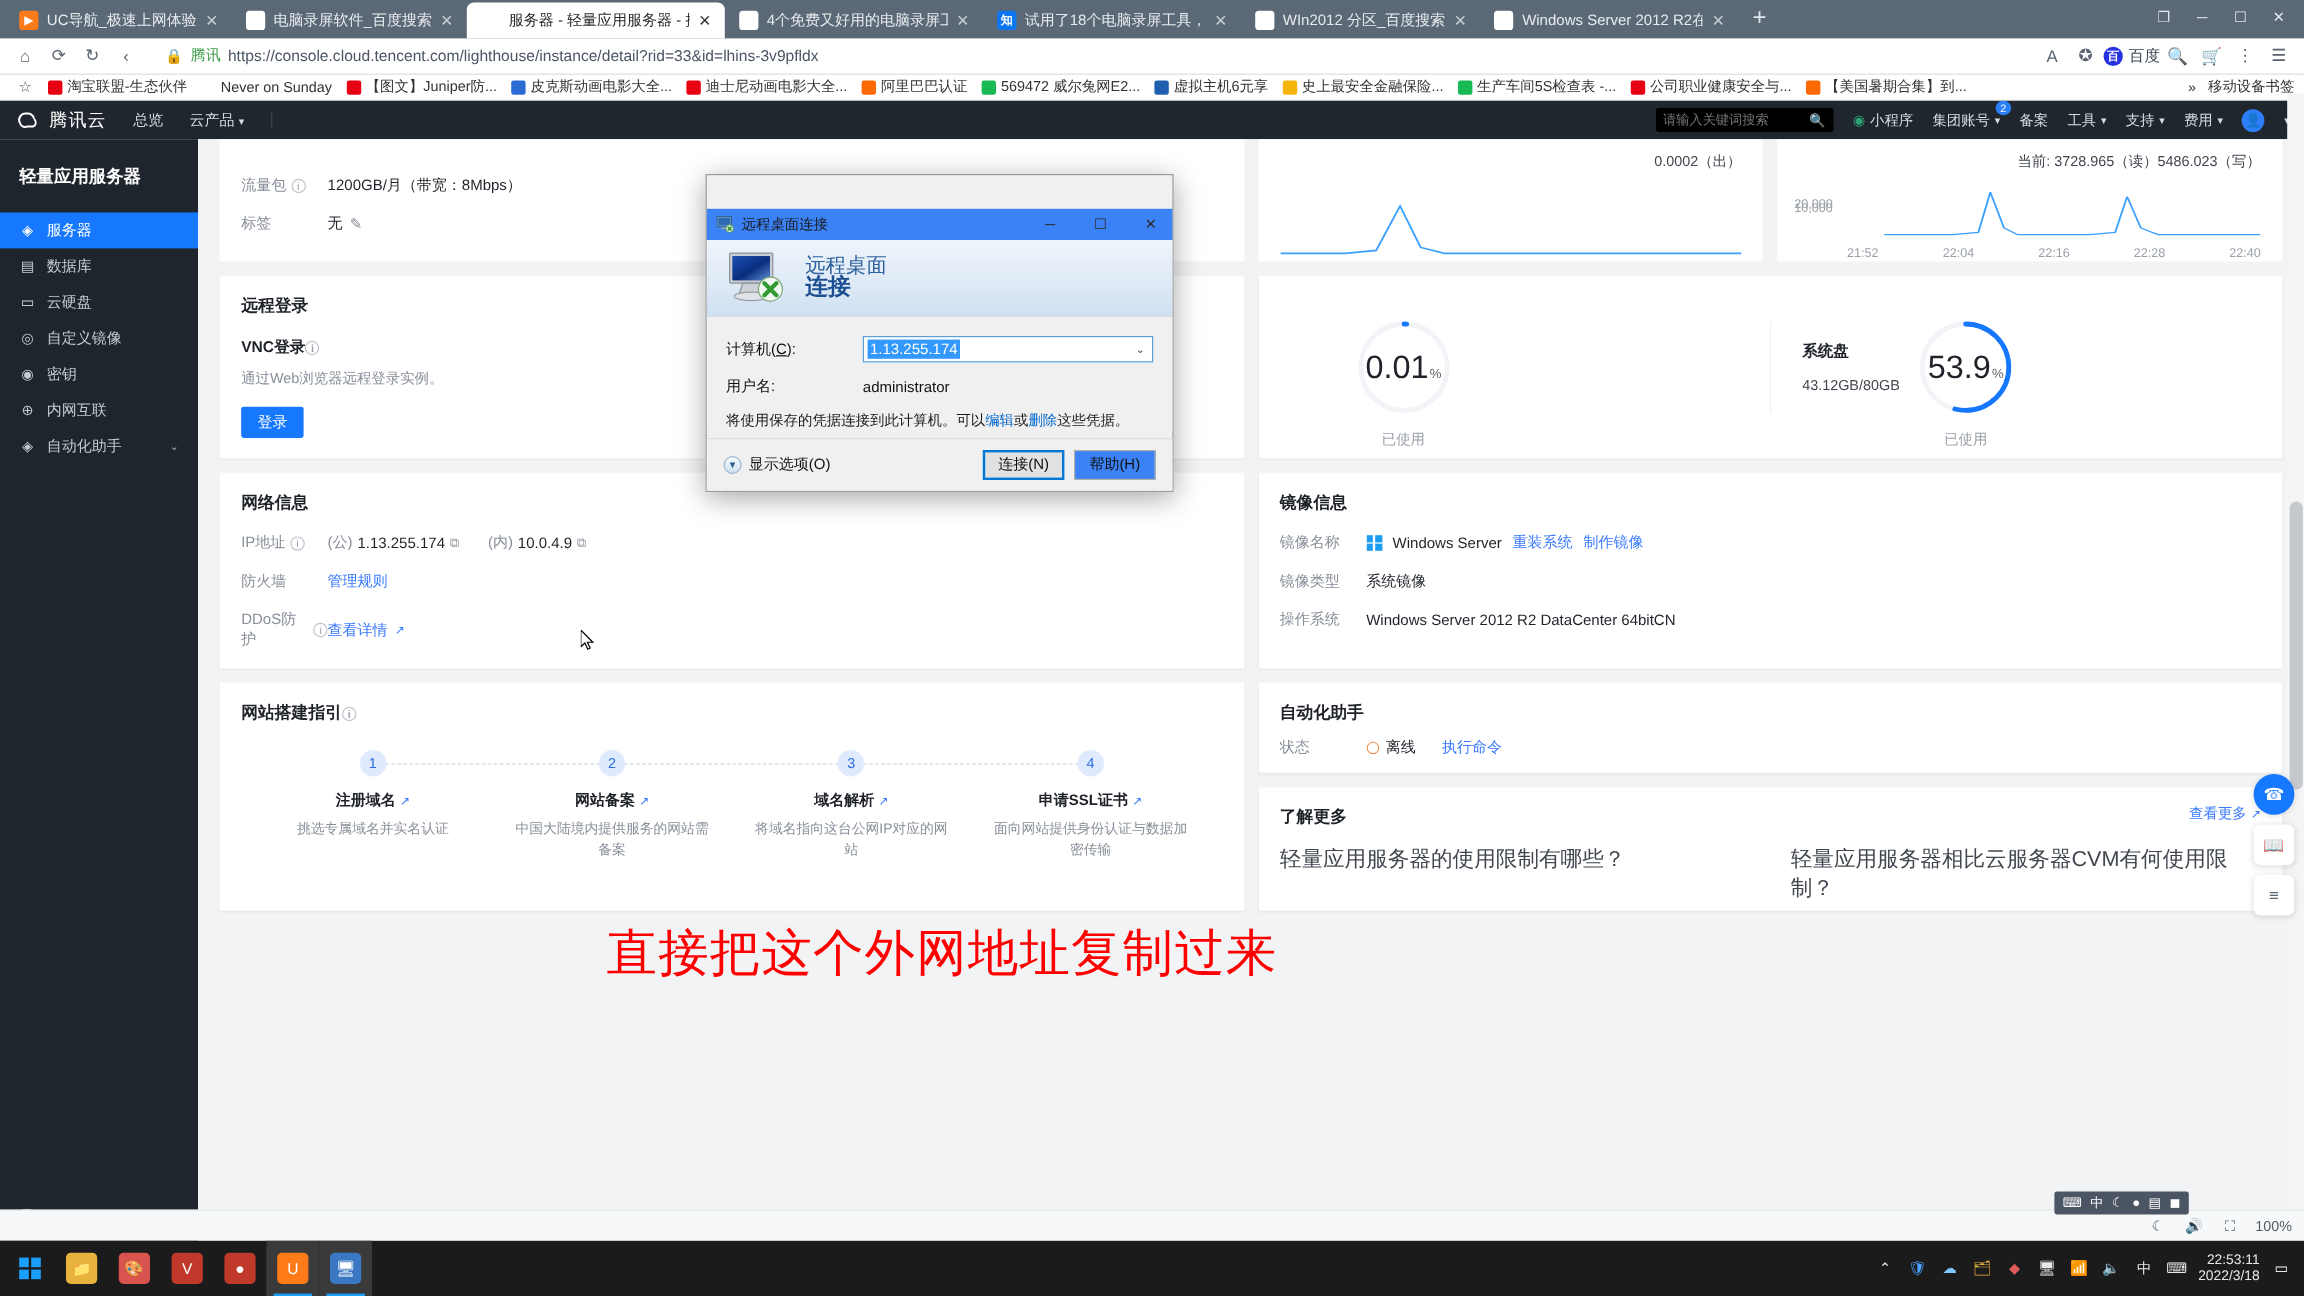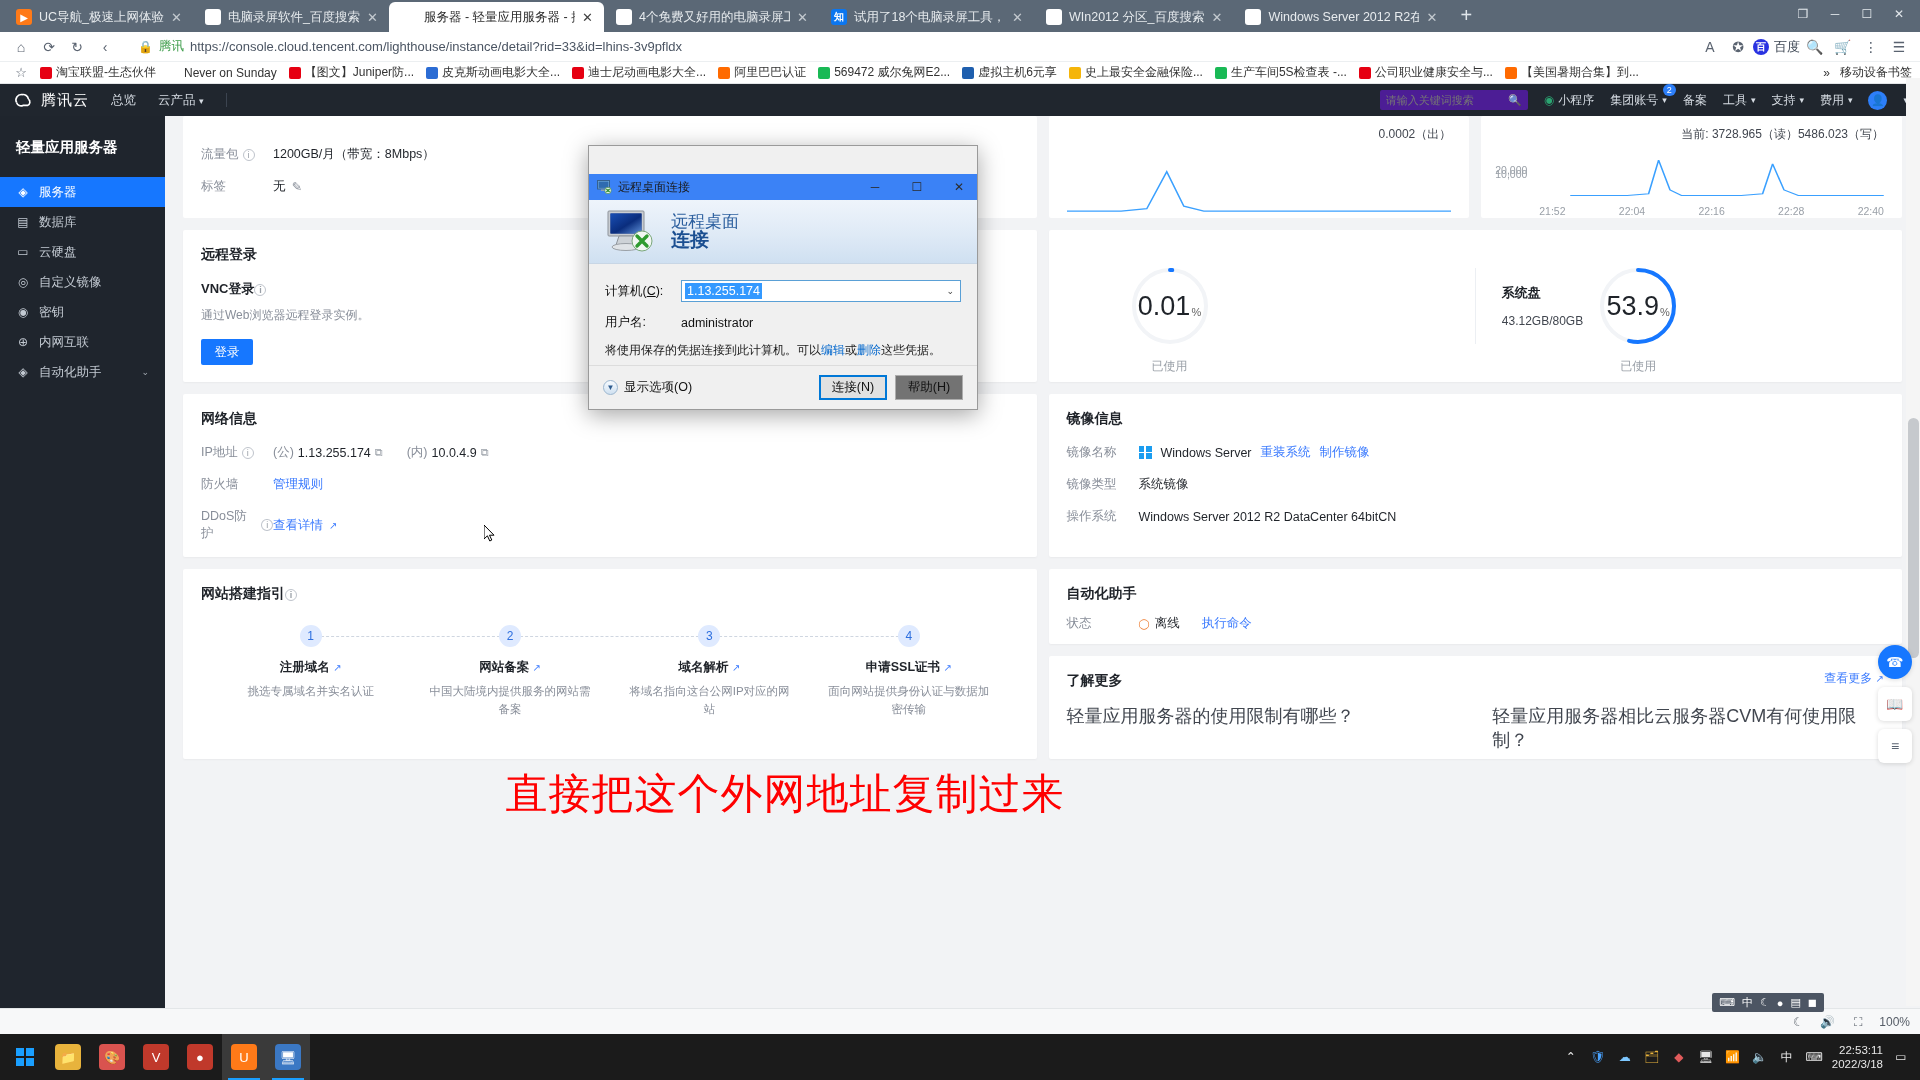--- a/index.html
+++ b/index.html
@@ -104,21 +104,21 @@
     height: 32px; background: #20262e; display: flex; align-items: center;
     color: #d6dce3; font-size: 12.5px; padding: 0 12px; gap: 0;
   }
   .tc-logo { display: flex; align-items: center; gap: 7px; padding-right: 22px; }
   .tc-logo-text { font-size: 15px; color: #fff; letter-spacing: 1px; }
   .tc-nav { display: flex; align-items: center; gap: 22px; }
   .tc-nav-item { color: #d6dce3; font-size: 12.5px; }
   .tc-sep { width: 1px; height: 14px; background: #3c4450; margin-left: 22px; }
   .tc-right { margin-left: auto; display: flex; align-items: center; gap: 16px; }
   .tc-search {
-    width: 148px; height: 20px; background: #4c1d95; border-radius: 2px;
+    width: 148px; height: 20px; background: #000000; border-radius: 2px;
     display: flex; align-items: center; padding: 0 6px; gap: 5px;
   }
   .tc-search input {
     background: transparent; border: none; outline: none;
     color: #9aa3ad; font-size: 11px; width: 100%;
     font-family: inherit;
   }
   .tc-chip { display: flex; align-items: center; gap: 4px; font-size: 12px; }
   .tc-badge {
     position: relative; display: inline-flex; align-items: center;
@@ -228,21 +228,21 @@
   }
   .rdp-banner {
     height: 64px; display: flex; align-items: center; gap: 14px; padding: 0 16px;
     background: linear-gradient(180deg, #eef4fb 0%, #dfeaf6 55%, #cfe0f1 100%);
     border-bottom: 1px solid #c8d6e5;
   }
   .rdp-banner .txt { line-height: 1.05; }
   .rdp-banner .l1 { font-size: 17px; color: #2c5f9e; }
   .rdp-banner .l2 { font-size: 19px; color: #1b4f91; font-weight: bold; }
   .rdp-body { padding: 16px 16px 0 16px; background: #f0f0f0; }
-  .rdp-row { display: flex; align-items: center; margin-bottom: 12px; }
+  .rdp-row { display: flex; align-items: center; margin-bottom: 12px; gap: 38px; }
   .rdp-row .lbl { width: 76px; flex: 0 0 76px; font-size: 12.5px; }
   .rdp-row .lbl u { text-decoration: underline; }
   .rdp-combo {
     flex: 1 1 auto; height: 22px; background: #fff; border: 1px solid #5aa0d6;
     display: flex; align-items: center; padding: 0 2px 0 3px;
   }
   .rdp-combo .sel {
     background: #3399ff; color: #fff; padding: 1px 2px; font-size: 12.5px;
   }
   .rdp-combo .arrow { margin-left: auto; font-size: 9px; color: #444; padding-right: 4px; }
@@ -255,21 +255,21 @@
   }
   .rdp-opt { display: flex; align-items: center; gap: 6px; font-size: 12.5px; }
   .rdp-opt .circ {
     width: 15px; height: 15px; border-radius: 50%;
     background: linear-gradient(180deg,#f7fbff,#cfe0f0);
     border: 1px solid #9bb6cf; display: flex; align-items: center;
     justify-content: center; font-size: 8px; color: #2f5c8f;
   }
   .rdp-btns { margin-left: auto; display: flex; gap: 8px; }
   .rdp-btn {
-    min-width: 68px; height: 25px; background: #737373; border: 1px solid #adadad;
+    min-width: 68px; height: 25px; background: #3b82f6; border: 1px solid #adadad;
     font-size: 12.5px; display: flex; align-items: center; justify-content: center;
     color: #111;
   }
   .rdp-btn.primary { border: 2px solid #0078d7; background: #e1e1e1; }
 
   
   .annot {
     position: absolute; left: 470px; top: 735px; width: 620px;
     text-align: center; font-size: 42px; font-weight: normal; color: #ff0000;
     font-family: "DejaVu Sans", "Liberation Sans", sans-serif;

